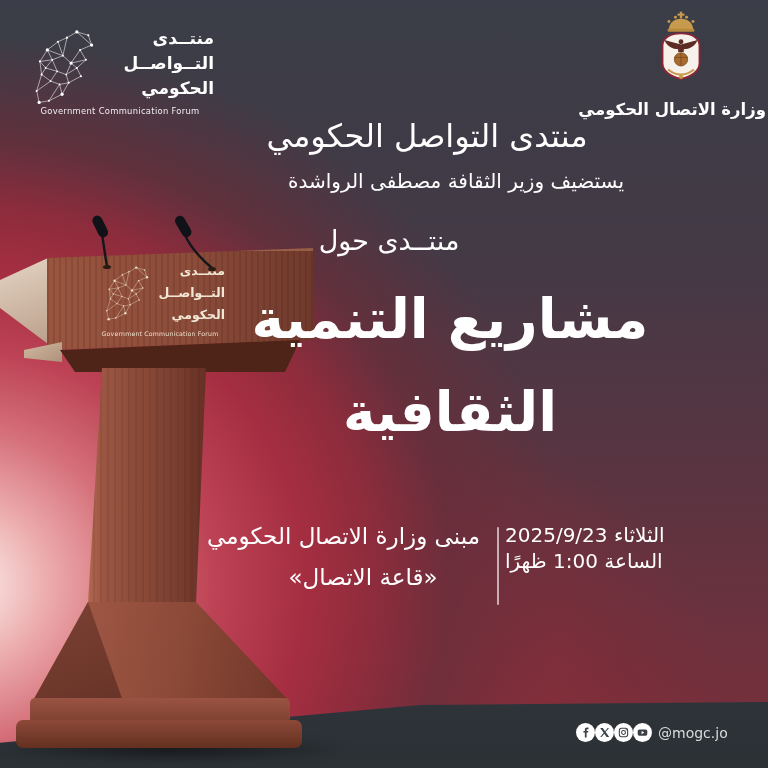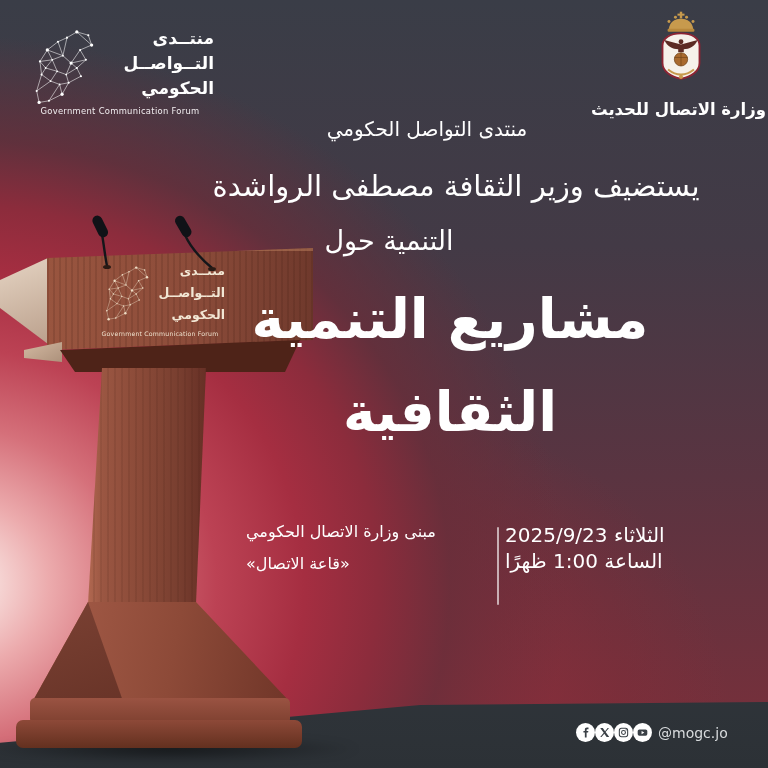--- a/index.html
+++ b/index.html
@@ -33,28 +33,28 @@
   .forum-map{position:absolute;left:2px;top:6px;width:82px;height:84px;color:#fff;}
   .forum-lines{position:absolute;left:106px;top:6px;width:84px;text-align:right;direction:rtl;
     font-size:17px;font-weight:700;line-height:25px;color:#fff;}
   .forum-sub{position:absolute;left:2px;top:86px;width:188px;text-align:center;
     font-size:8.4px;letter-spacing:.3px;color:#f2eef0;white-space:nowrap;}
   .ministry{position:absolute;left:596px;top:10px;width:170px;z-index:4;text-align:center;}
   .coa{width:74px;height:82px;display:inline-block;}
   .ministry-name{margin-top:4px;font-size:16.5px;font-weight:700;color:#fff;white-space:nowrap;}
   
   .cline{position:absolute;transform:translateX(-50%);white-space:nowrap;z-index:4;color:#fff;}
-  .intro1{left:427px;top:117px;font-size:20px;}
-  .intro2{left:456px;top:169px;font-size:29px;}
+  .intro1{left:427px;top:117px;font-size:32px;}
+  .intro2{left:456px;top:169px;font-size:20px;}
   .intro3{left:389px;top:225px;font-size:27px;}
   .title1{left:450px;top:288px;font-size:55px;font-weight:700;line-height:1.15;}
   .title2{left:450px;top:381px;font-size:55px;font-weight:700;line-height:1.15;}
   
   .venue{position:absolute;left:246px;top:522px;width:234px;z-index:4;direction:rtl;
-    text-align:left;font-size:16px;line-height:1.3;white-space:nowrap;}
+    text-align:center;font-size:23px;line-height:1.3;white-space:nowrap;}
   .venue .row2{margin-top:11px;}
   .divider{position:absolute;left:497px;top:527px;width:2px;height:78px;z-index:4;
     background:rgba(255,255,255,.62);border-radius:1px;}
   .whenbox{position:absolute;left:505px;top:522px;width:172px;z-index:4;direction:rtl;
     text-align:left;font-size:20px;line-height:1.3;white-space:nowrap;}
   .whenbox .row2{}
   
   .podium{position:absolute;inset:0;z-index:3;}
   .p-part{position:absolute;}
   .wedge{left:0;top:256px;width:48px;height:92px;
@@ -200,26 +200,26 @@
       <path d="M27 21 C29 14 33 10.5 40 9.5 M53 21 C51 14 47 10.5 40 9.5" stroke="#c79a4d" stroke-width="1" fill="none"></path>
       <rect x="25.5" y="20" width="29" height="3.2" rx="1.2" fill="#b8883c"></rect>
       <path d="M40 25 C28 25 20 30 20 38 L20 57 C20 66 29 72 40 74 C51 72 60 66 60 57 L60 38 C60 30 52 25 40 25 Z" fill="#f6f1ea" stroke="#8d2433" stroke-width="2"></path>
       <path d="M40 37 L22 32 C25 39 31 42 37 42 L37 45 L43 45 L43 42 C49 42 55 39 58 32 Z" fill="#5c2b24"></path>
       <circle cx="40" cy="34" r="2.6" fill="#5c2b24"></circle>
       <circle cx="40" cy="53" r="7.2" fill="#a96a2e" stroke="#6f4318" stroke-width="0.8"></circle>
       <path d="M33 51 L47 51 M40 46 L40 60" stroke="#6f4318" stroke-width="0.7"></path>
       <path d="M26 64 Q40 75 54 64" stroke="#c79a4d" stroke-width="2.2" fill="none"></path>
       <circle cx="40" cy="72" r="2.2" fill="#c79a4d"></circle>
     </svg>
-    <div class="ministry-name" dir="rtl">وزارة الاتصال للحديث</div>
+    <div class="ministry-name" dir="rtl">وزارة الاتصال الحكومي</div>
   </div>
 
   <div class="cline intro1" dir="rtl">منتدى التواصل الحكومي</div>
   <div class="cline intro2" dir="rtl">يستضيف وزير الثقافة مصطفى الرواشدة</div>
-  <div class="cline intro3" dir="rtl">التنمية حول</div>
+  <div class="cline intro3" dir="rtl">منتــدى حول</div>
   <div class="cline title2" dir="rtl">الثقافية</div>
   <div class="cline title1" dir="rtl">مشاريع التنمية</div>
 
   <div class="venue" dir="rtl">
     <div>مبنى وزارة الاتصال الحكومي</div>
     <div class="row2">«قاعة الاتصال»</div>
   </div>
   <div class="divider"></div>
   <div class="whenbox" dir="rtl">
     <div>الثلاثاء 2025/9/23</div>

